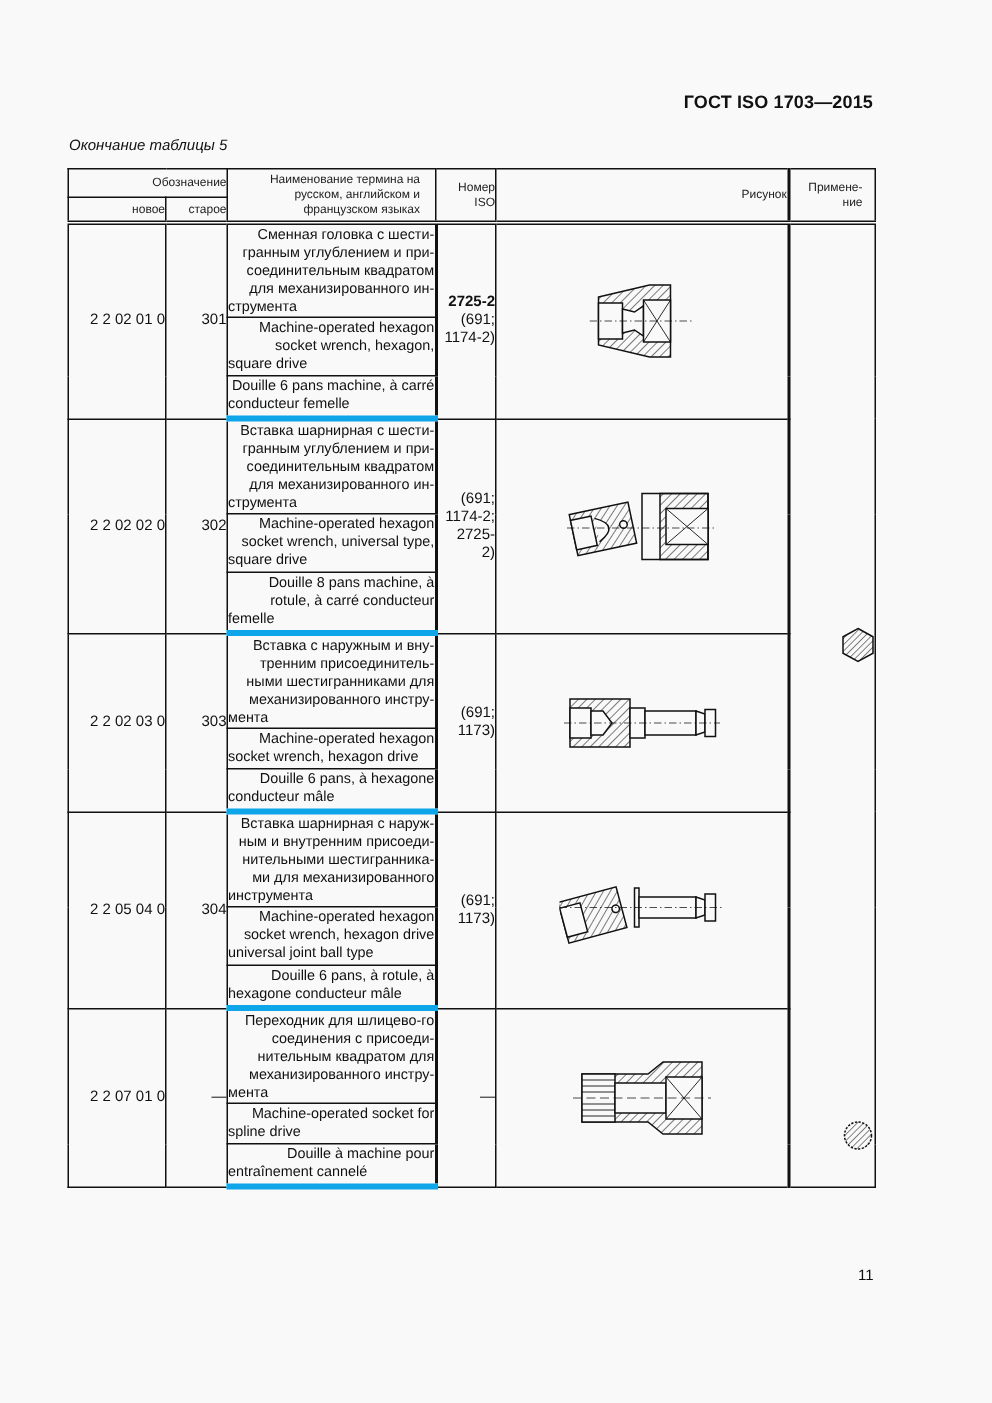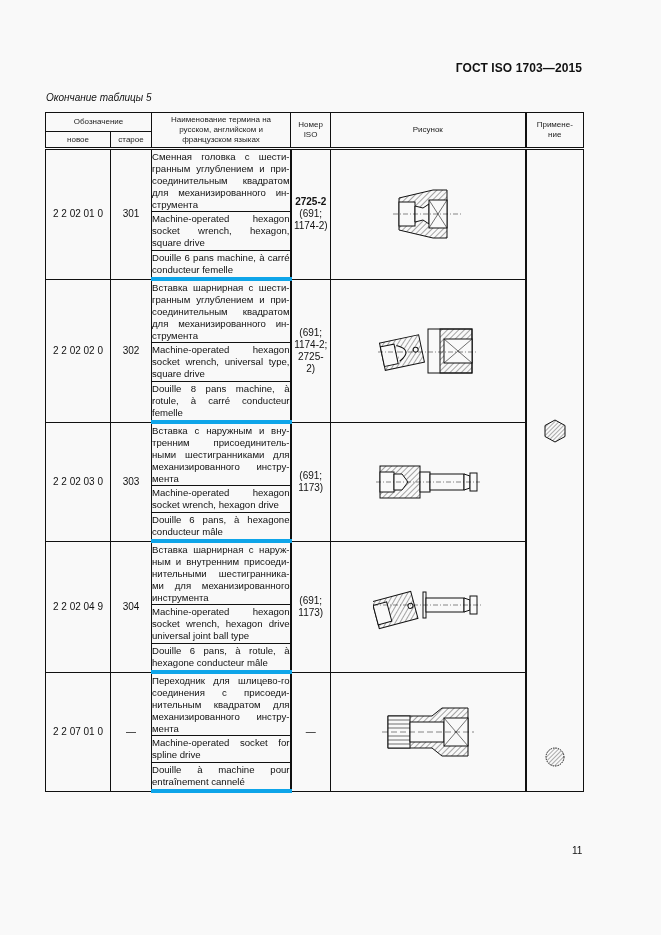--- a/index.html
+++ b/index.html
@@ -8,21 +8,21 @@
     font-family: "Liberation Sans", sans-serif; color: #111; overflow: hidden;
   }
   .doc-code { position: absolute; right: 79px; top: 61px; font-weight: bold; font-size: 12px; letter-spacing: 0.1px; }
   .caption { position: absolute; left: 46px; top: 92px; font-style: italic; font-size: 10px; }
   .page-num { position: absolute; left: 572px; top: 845px; font-size: 10px; }
 
   table.terms {
     position: absolute; left: 45px; top: 112px; width: 538px;
     border-collapse: collapse; table-layout: fixed; font-size: 10px; line-height: 12px;
   }
-  table.terms td, table.terms th { border: 1px solid #111; padding: 0; vertical-align: middle; }
+  table.terms td, table.terms th { border: 1px solid #111; padding: 0; vertical-align: middle; text-align: right; }
   table.terms { border: 1.5px solid #111; }
   th { font-weight: normal; font-size: 8px; line-height: 10px; color: #222; text-align: center; }
   .hdr-top { height: 19px; }
   .hdr-bot { height: 17px; }
   thead tr:last-child th, thead th[rowspan] { border-bottom: 3px double #111; }
   td.code, td.old, td.iso { text-align: center; font-size: 10px; }
   td.iso { line-height: 12px; }
   td.iso b { font-weight: bold; }
   td.name { padding: 2px 4px 2px 5px; text-align: justify; text-align-last: left; font-size: 9.6px; line-height: 12px; hyphens: manual; }
   td.pic { text-align: center; }
@@ -161,21 +161,21 @@
       </td>
     </tr>
     <tr>
         <td class="name bold-right" style="height:26px">Machine-operated hexagon socket wrench, hexagon drive</td>
       </tr>
     <tr class="grp-end">
         <td class="name bold-right" style="height:26px">Douille 6 pans, à hexagone conducteur mâle</td>
       </tr>
 
     <tr>
-      <td rowspan="3" class="code">2 2 02 04 9</td>
+      <td rowspan="3" class="code">2 2 05 04 0</td>
       <td rowspan="3" class="old">304</td>
       <td class="name bold-right" style="height:61px">Вставка шарнирная с наруж-ным и внутренним присоеди-нительными шестигранника-ми для механизированного инструмента</td>
       <td rowspan="3" class="iso">
         <span style="display:inline-block;width:34px">(691; 1173)</span>
       </td>
       <td rowspan="3" class="pic">
         <svg width="110" height="46" viewBox="0 0 110 46">
           <g transform="rotate(-15 22 26)">
             <rect x="2" y="12" width="40" height="28" fill="url(#h)" stroke="#111"></rect>
             <rect x="2" y="16" width="14" height="20" fill="#f9f9f9" stroke="#111"></rect>

